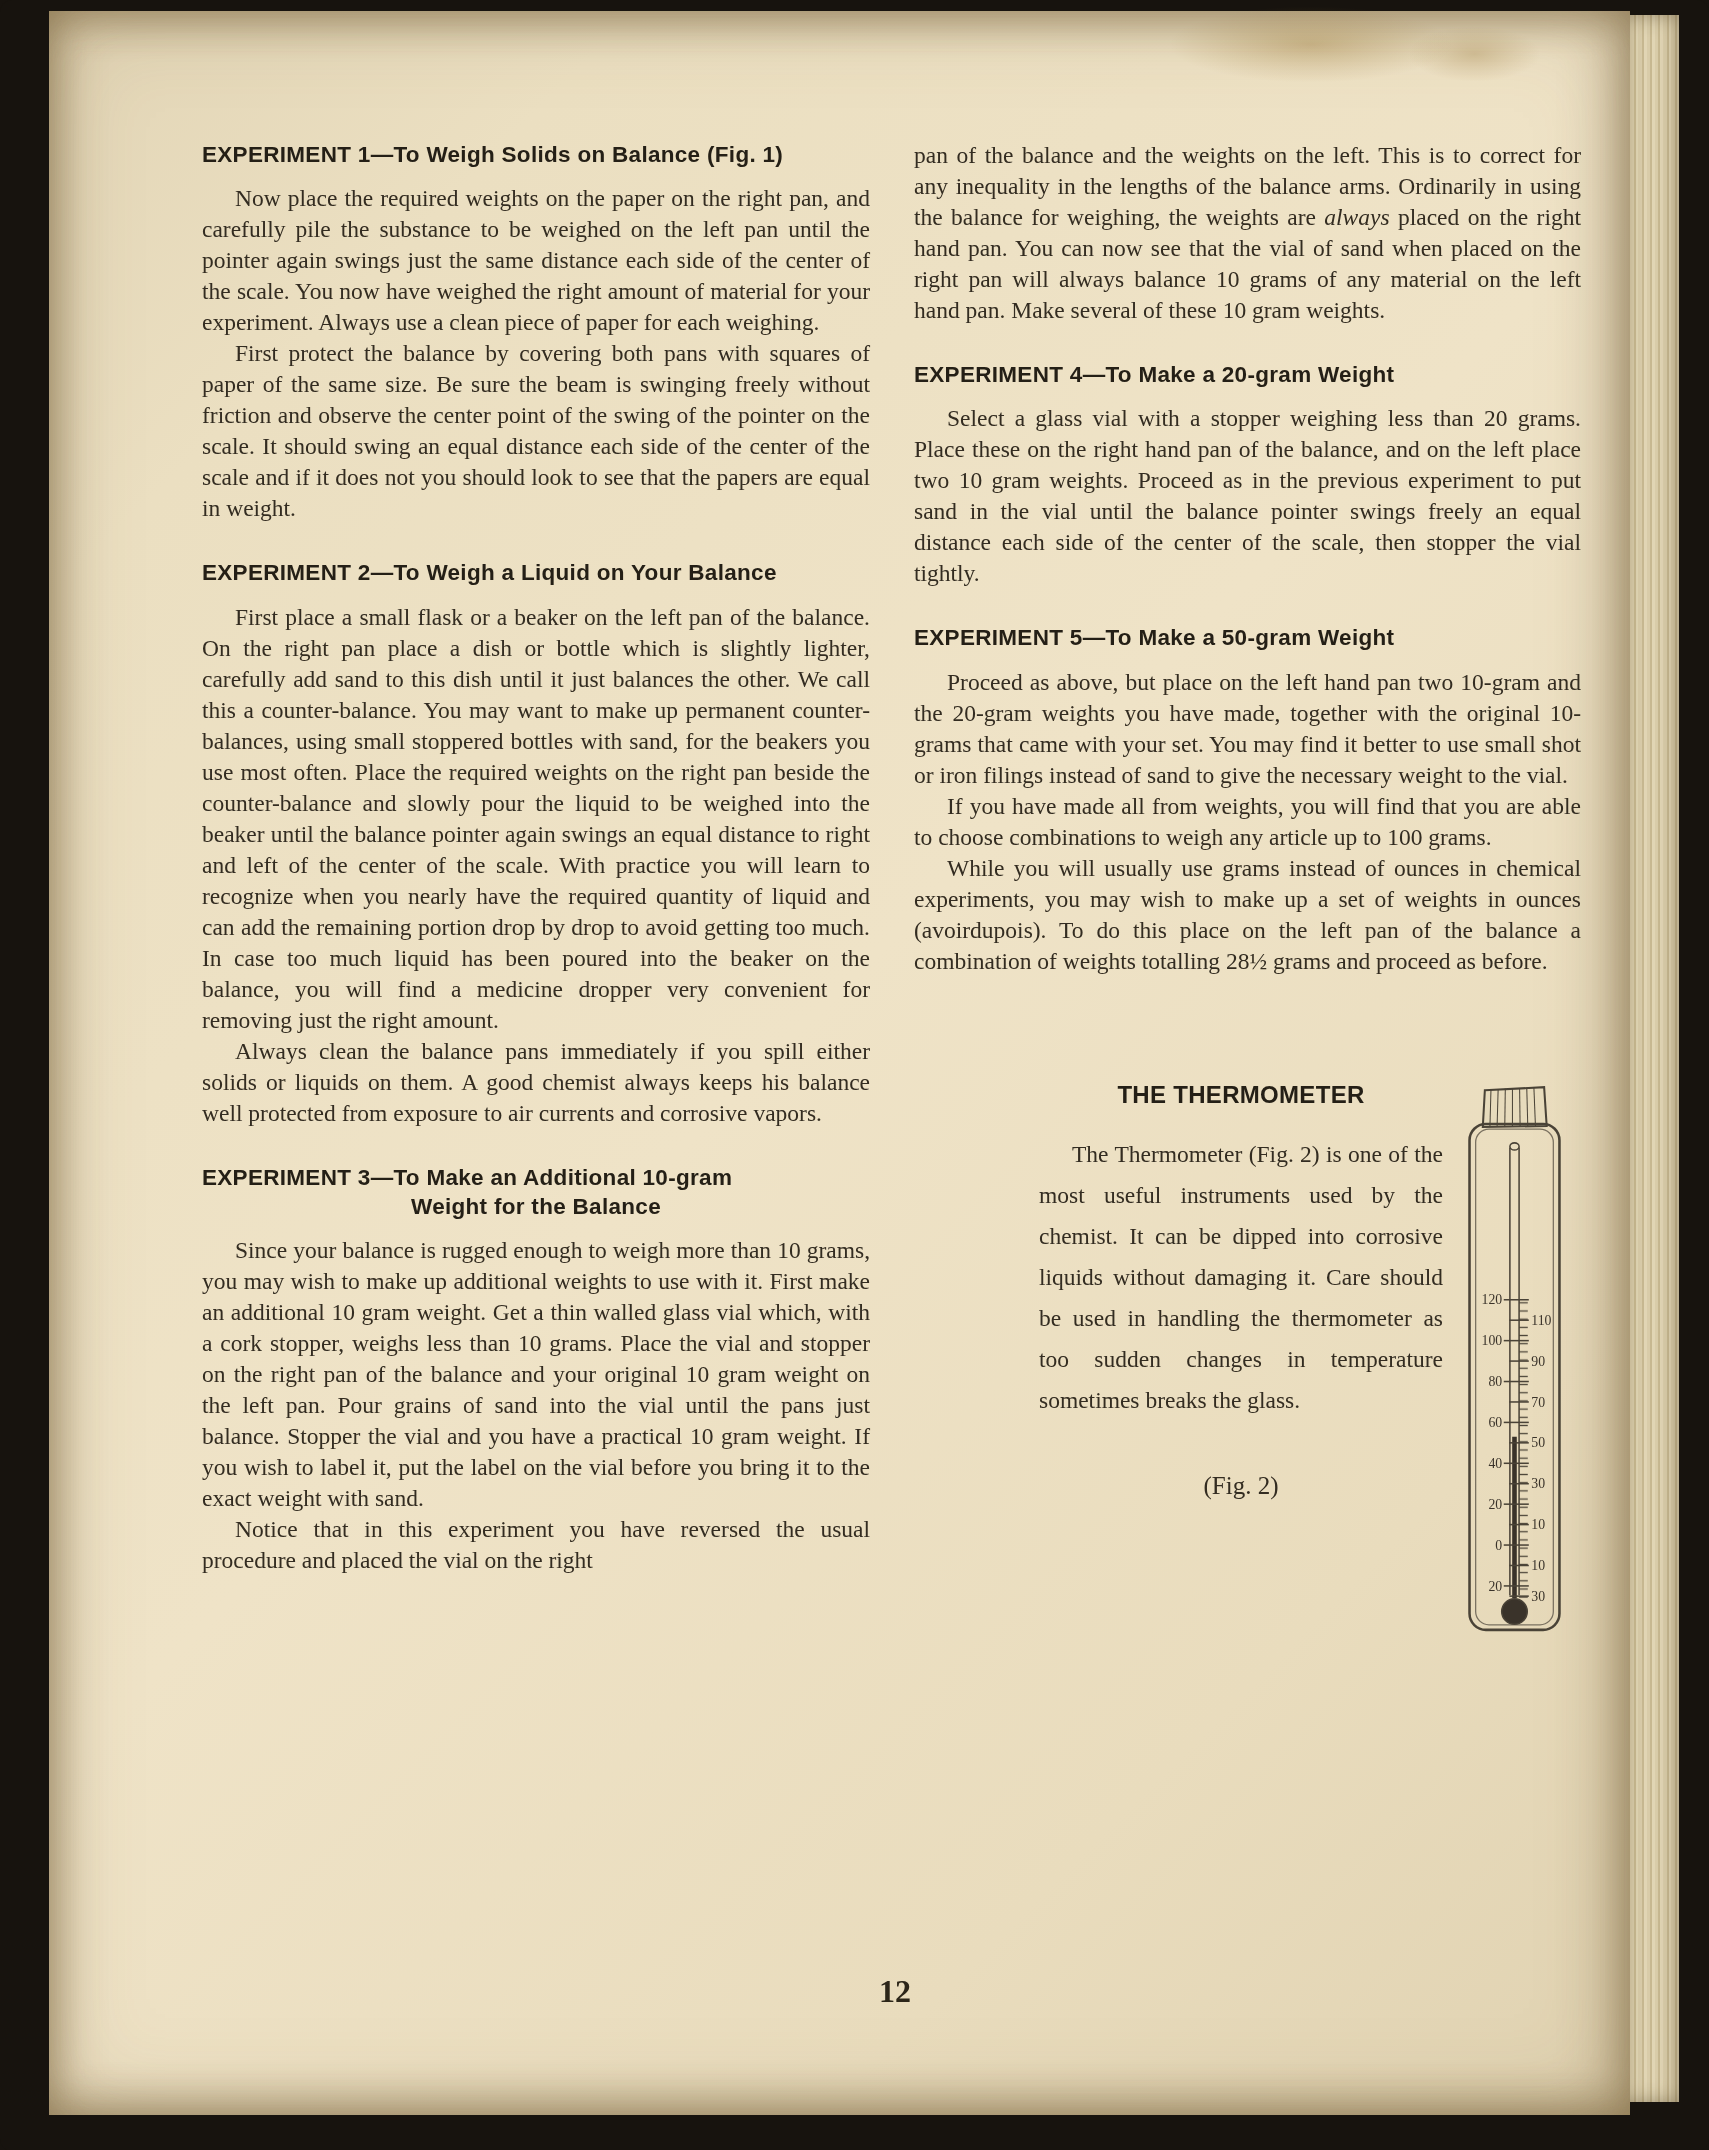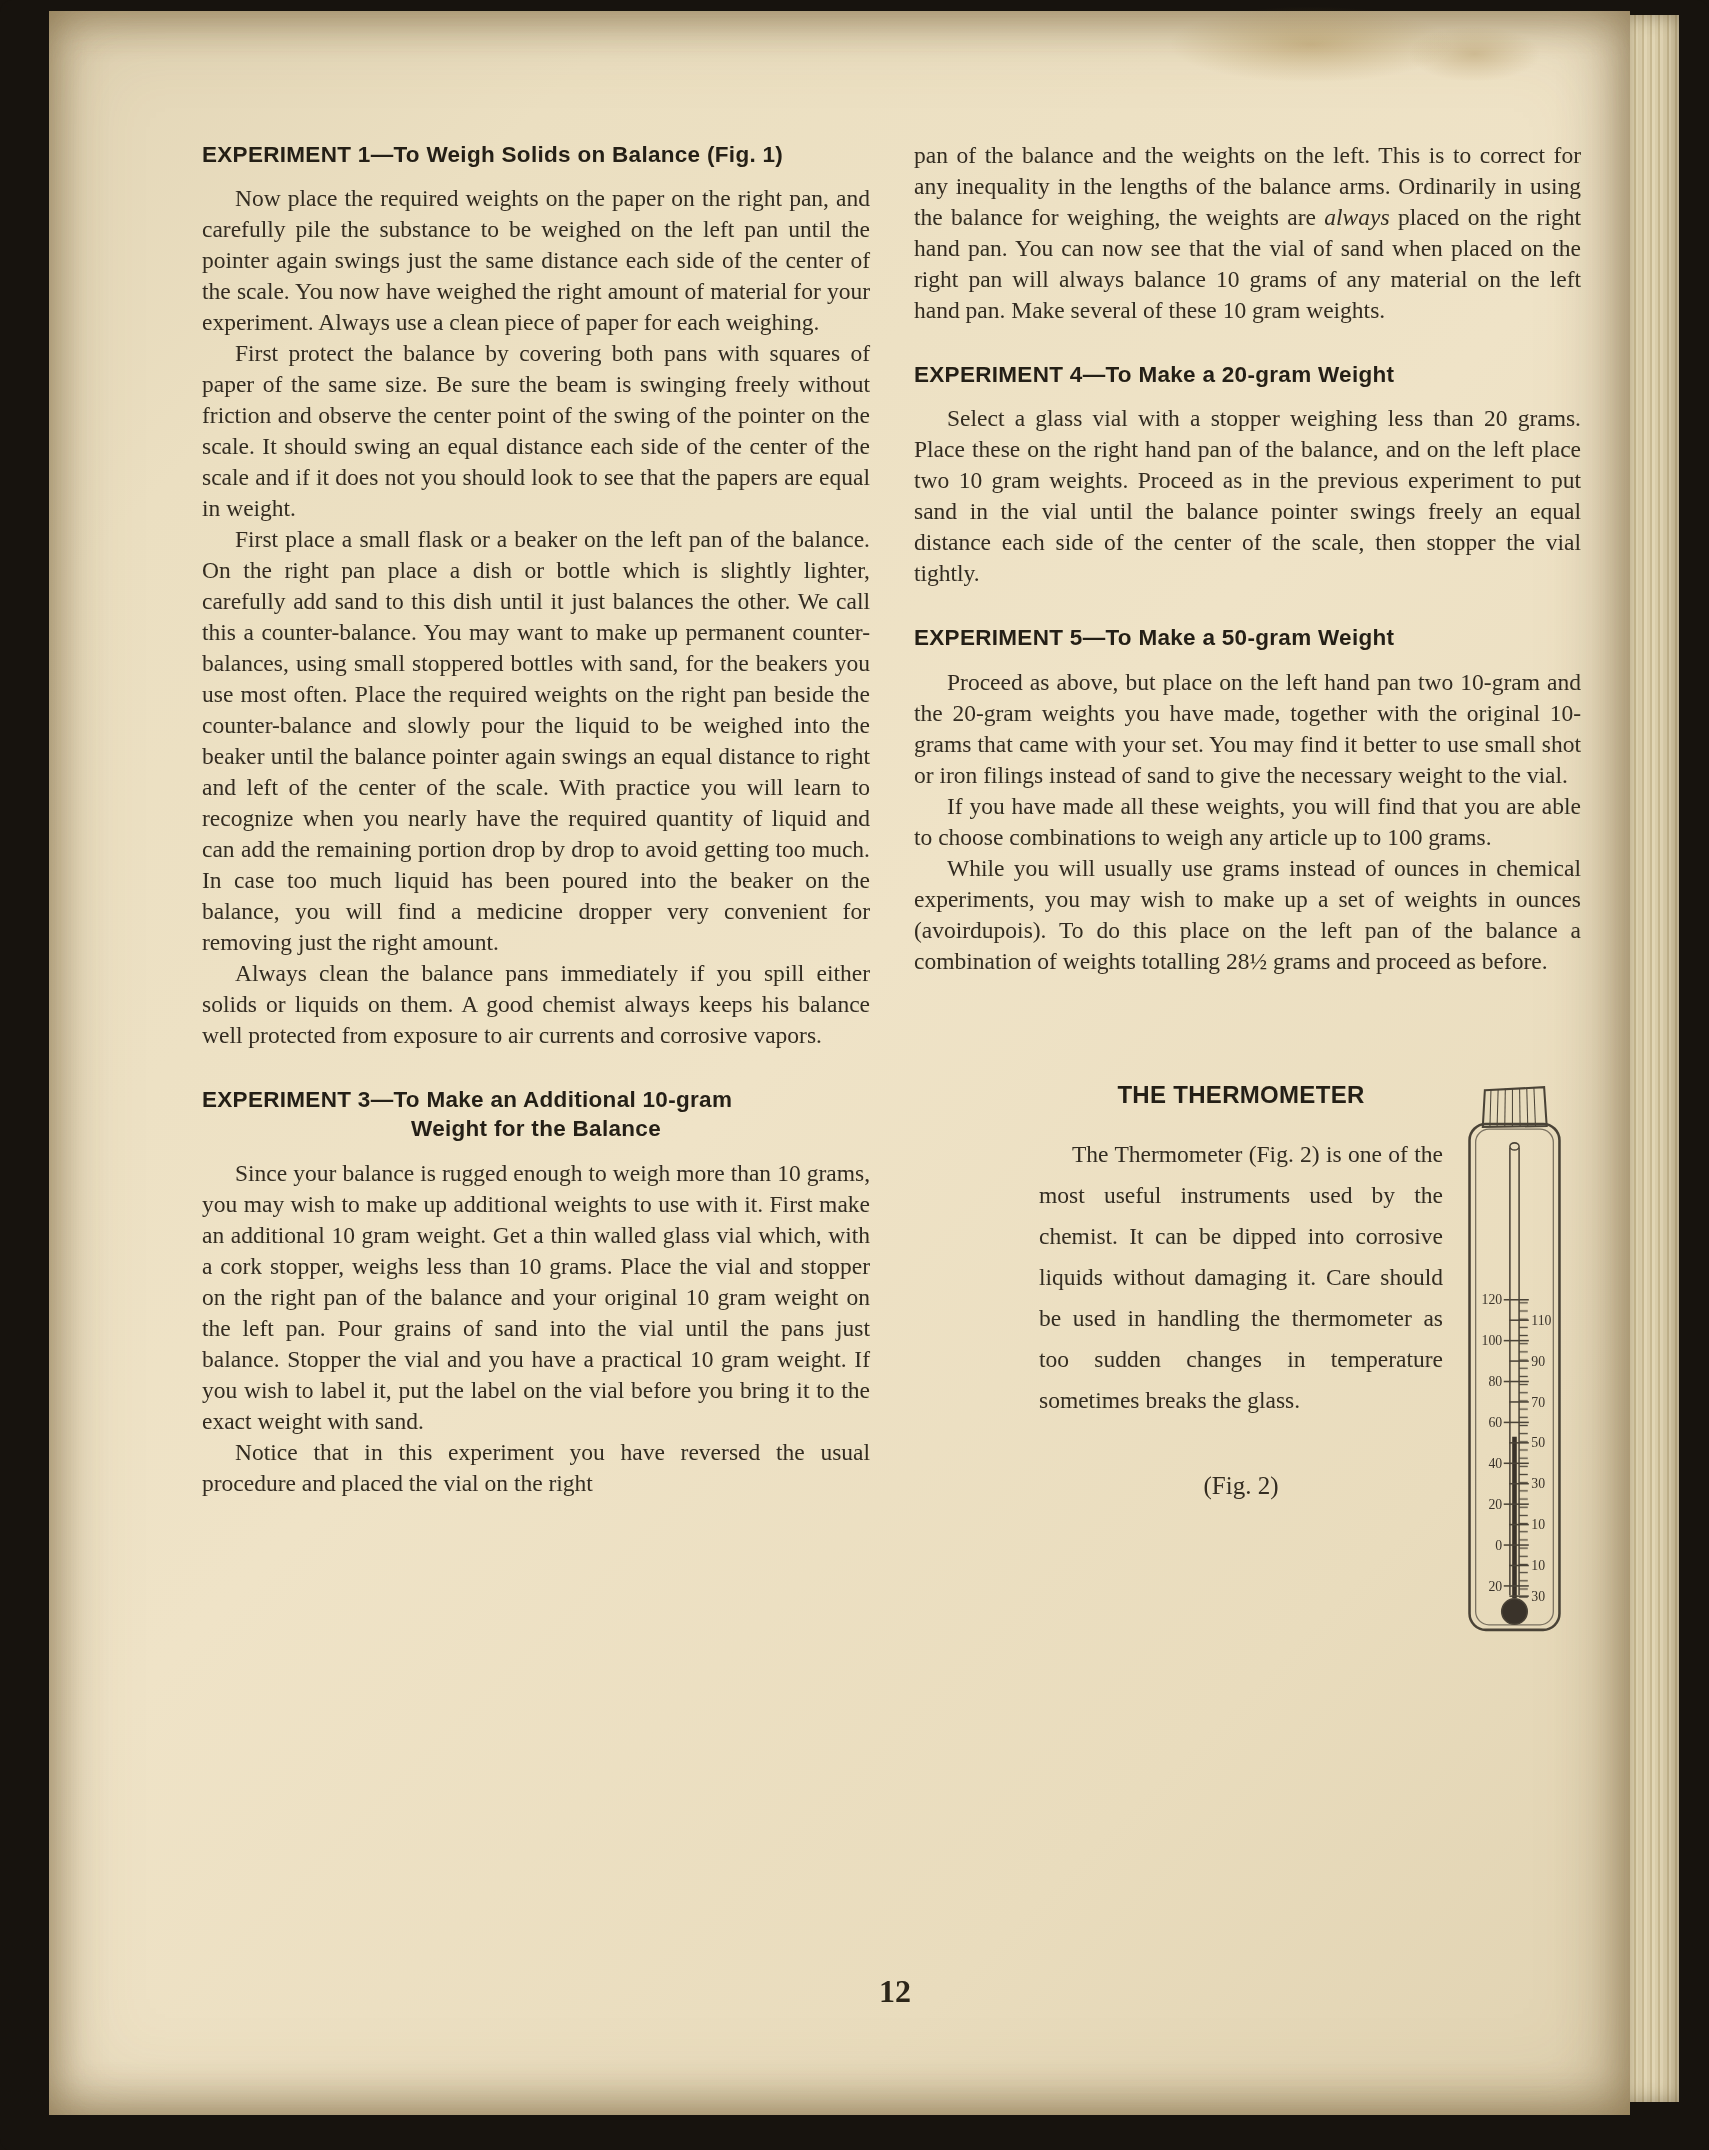--- a/index.html
+++ b/index.html
@@ -75,40 +75,41 @@
 
   <div class="page">
     <div class="stain a"></div>
     <div class="stain b"></div>
 
     <div class="col col-left">
       <h3 class="exp first">EXPERIMENT 1—To Weigh Solids on Balance (Fig. 1)</h3>
       <p>Now place the required weights on the paper on the right pan, and carefully pile the substance to be weighed on the left pan until the pointer again swings just the same distance each side of the center of the scale. You now have weighed the right amount of material for your experiment. Always use a clean piece of paper for each weighing.</p>
       <p>First protect the balance by covering both pans with squares of paper of the same size. Be sure the beam is swinging freely without friction and observe the center point of the swing of the pointer on the scale. It should swing an equal distance each side of the center of the scale and if it does not you should look to see that the papers are equal in weight.</p>
 
+      <h3 class="exp">EXPERIMENT 2—To Weigh a Liquid on Your Balance</h3>
       <p>First place a small flask or a beaker on the left pan of the balance. On the right pan place a dish or bottle which is slightly lighter, carefully add sand to this dish until it just balances the other. We call this a counter-balance. You may want to make up permanent counter-balances, using small stoppered bottles with sand, for the beakers you use most often. Place the required weights on the right pan beside the counter-balance and slowly pour the liquid to be weighed into the beaker until the balance pointer again swings an equal distance to right and left of the center of the scale. With practice you will learn to recognize when you nearly have the required quantity of liquid and can add the remaining portion drop by drop to avoid getting too much. In case too much liquid has been poured into the beaker on the balance, you will find a medicine dropper very convenient for removing just the right amount.</p>
       <p>Always clean the balance pans immediately if you spill either solids or liquids on them. A good chemist always keeps his balance well protected from exposure to air currents and corrosive vapors.</p>
 
       <h3 class="exp">
         <span class="hl">EXPERIMENT 3—To Make an Additional 10-gram</span>
         <span class="hl center">Weight for the Balance</span>
       </h3>
       <p>Since your balance is rugged enough to weigh more than 10 grams, you may wish to make up additional weights to use with it. First make an additional 10 gram weight. Get a thin walled glass vial which, with a cork stopper, weighs less than 10 grams. Place the vial and stopper on the right pan of the balance and your original 10 gram weight on the left pan. Pour grains of sand into the vial until the pans just balance. Stopper the vial and you have a practical 10 gram weight. If you wish to label it, put the label on the vial before you bring it to the exact weight with sand.</p>
       <p>Notice that in this experiment you have reversed the usual procedure and placed the vial on the right</p>
     </div>
 
     <div class="col col-right">
       <p class="noindent"><span>pan of the balance and the weights on the left. This is to correct for any inequality in the lengths of the balance arms. Ordinarily in using the balance for weighing, the weights are </span><em>always</em><span> placed on the right hand pan. You can now see that the vial of sand when placed on the right pan will always balance 10 grams of any material on the left hand pan. Make several of these 10 gram weights.</span></p>
 
       <h3 class="exp">EXPERIMENT 4—To Make a 20-gram Weight</h3>
       <p>Select a glass vial with a stopper weighing less than 20 grams. Place these on the right hand pan of the balance, and on the left place two 10 gram weights. Proceed as in the previous experiment to put sand in the vial until the balance pointer swings freely an equal distance each side of the center of the scale, then stopper the vial tightly.</p>
 
       <h3 class="exp">EXPERIMENT 5—To Make a 50-gram Weight</h3>
       <p>Proceed as above, but place on the left hand pan two 10-gram and the 20-gram weights you have made, together with the original 10-grams that came with your set. You may find it better to use small shot or iron filings instead of sand to give the necessary weight to the vial.</p>
-      <p>If you have made all these weights, you will find that you are able to choose combinations to weigh any article up to 100 grams.</p>
+      <p>If you have made all from weights, you will find that you are able to choose combinations to weigh any article up to 100 grams.</p>
 
       <p>While you will usually use grams instead of ounces in chemical experiments, you may wish to make up a set of weights in ounces (avoirdupois). To do this place on the left pan of the balance a combination of weights totalling 28½ grams and proceed as before.</p>
 
       <div class="thermo">
         <div class="thermo-head">THE THERMOMETER</div>
         <div class="thermo-text">
           <p>The Thermometer (Fig. 2) is one of the most useful instruments used by the chemist. It can be dipped into corrosive liquids without damaging it. Care should be used in handling the thermometer as too sudden changes in temperature sometimes breaks the glass.</p>
         </div>
         <div class="fig-caption">(Fig. 2)</div>
 

